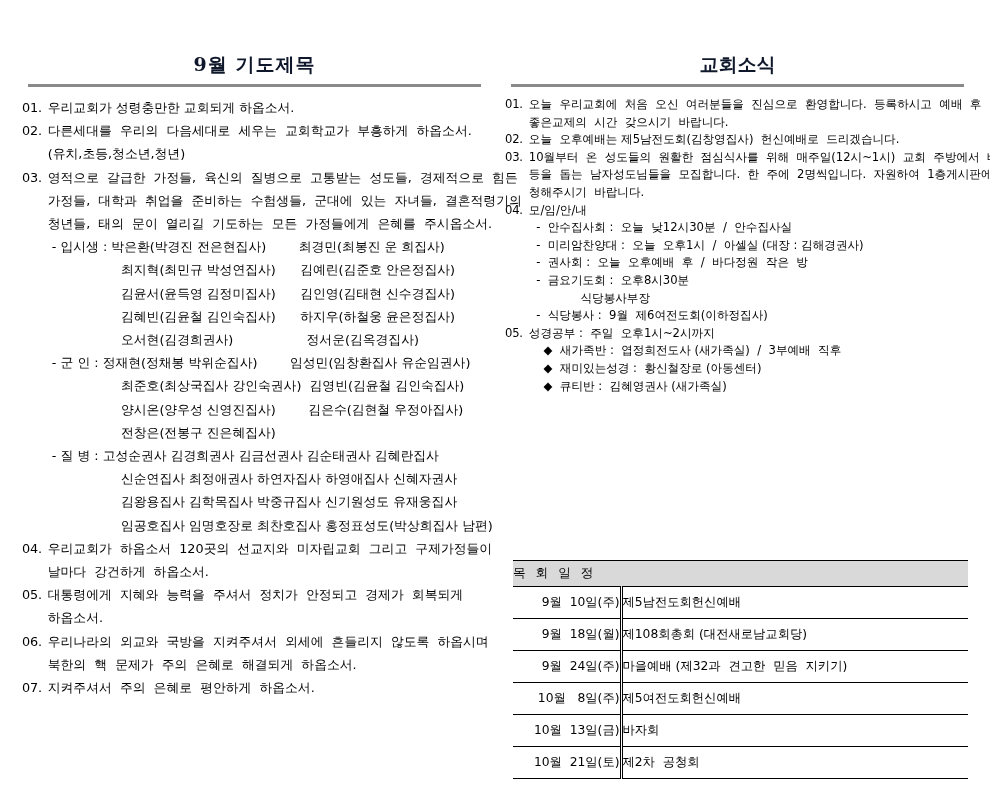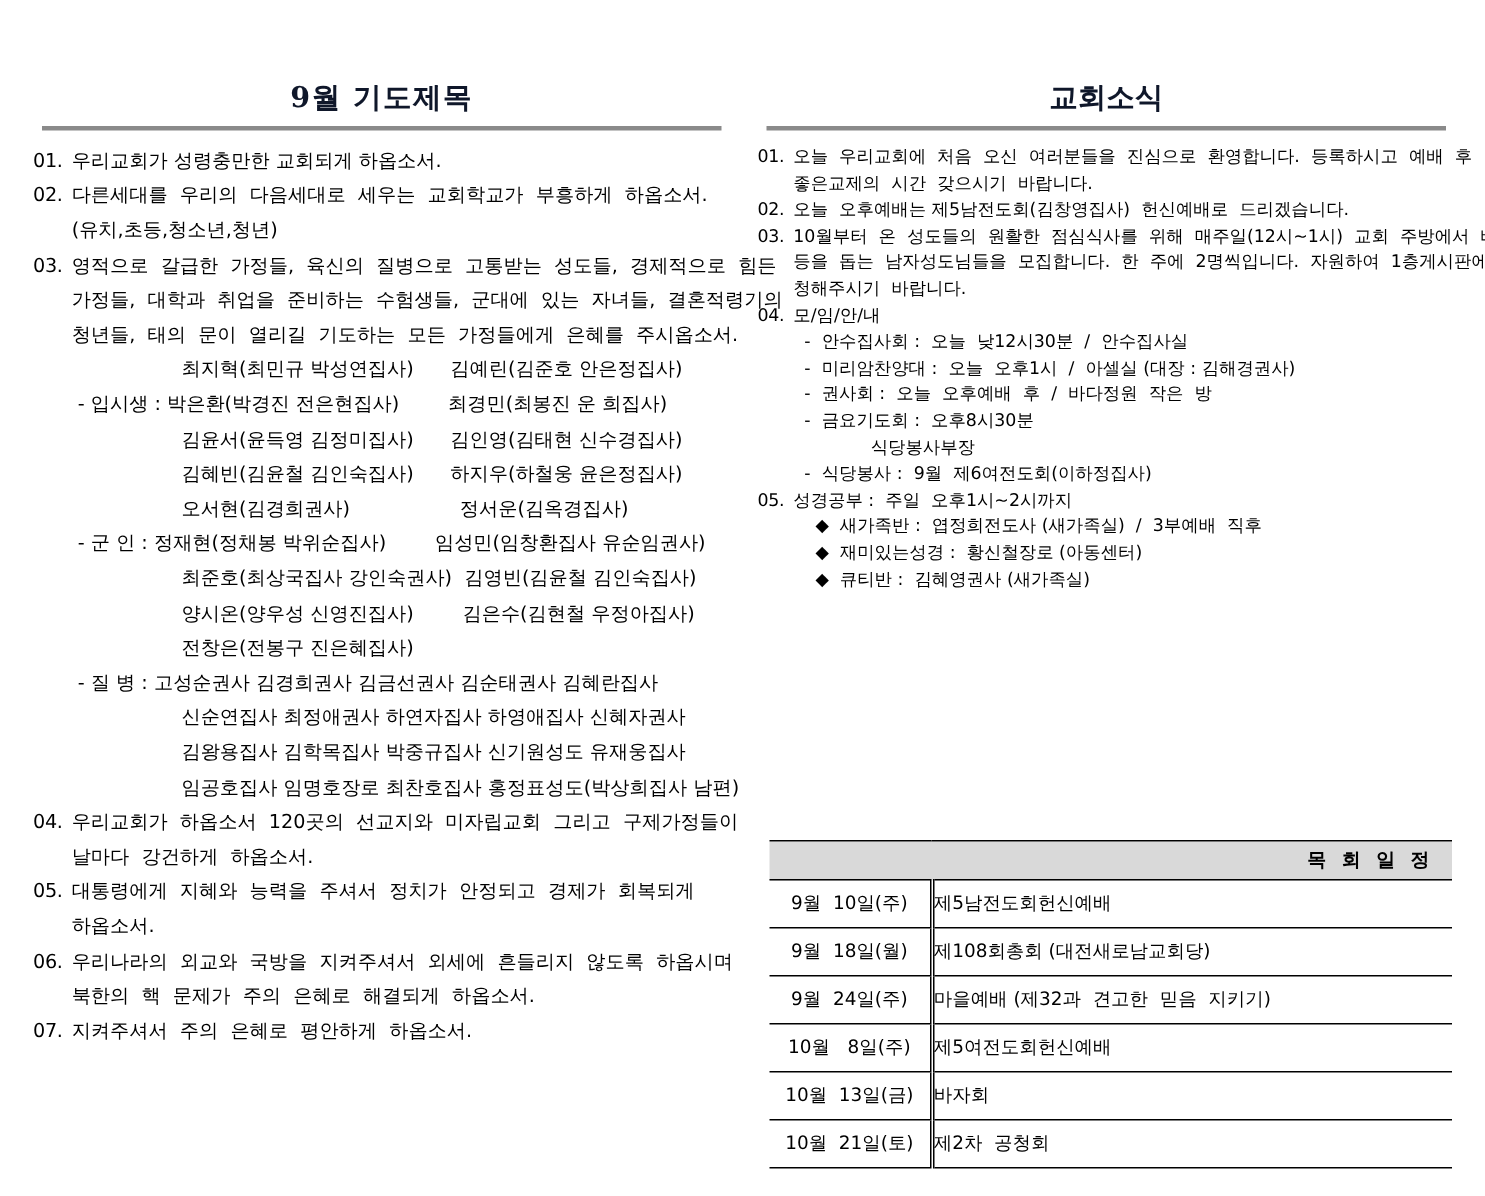--- a/index.html
+++ b/index.html
@@ -80,35 +80,35 @@
   }
   table.sched {
     width: 100%;
     border-collapse: collapse;
     font-size: 12px;
   }
   table.sched th {
     background: #d9d9d9;
     border-top: 1.6px solid #000;
     border-bottom: 1.6px solid #000;
-    font-weight: bold;
+    font-weight: normal;
     font-size: 12.6px;
     letter-spacing: 3px;
-    padding: 4px 12px 4px 0;
-    text-align: right;
+    padding: 4px 0 4px 0;
+    text-align: left;
   }
   table.sched td {
     border-bottom: 1.2px solid #000;
     padding: 7px 0 7px 0;
     font-size: 12.3px;
   }
   table.sched tr:last-child td { border-bottom: 1.4px solid #000; }
   td.date {
     width: 108px;
-    text-align: center;
+    text-align: right;
     padding-right: 9px;
     border-right: 3px double #000;
     white-space: pre;
   }
   td.evt {
     padding-left: 10px;
     white-space: pre;
   }
 </style>
 </head>
@@ -135,22 +135,22 @@
           <span class="ln">(유치,초등,청소년,청년)</span>
         </span>
       </div>
 
       <div class="item">
         <span class="num">03.</span>
         <span class="body-text">
           <span class="ln">영적으로  갈급한  가정들,  육신의  질병으로  고통받는  성도들,  경제적으로  힘든</span>
           <span class="ln">가정들,  대학과  취업을  준비하는  수험생들,  군대에  있는  자녀들,  결혼적령기의</span>
           <span class="ln">청년들,  태의  문이  열리길  기도하는  모든  가정들에게  은혜를  주시옵소서.</span>
+          <span class="ln"> - 입시생 : 박은환(박경진 전은현집사)        최경민(최봉진 운 희집사)</span>
           <span class="ln">                  최지혁(최민규 박성연집사)      김예린(김준호 안은정집사)</span>
-          <span class="ln"> - 입시생 : 박은환(박경진 전은현집사)        최경민(최봉진 운 희집사)</span>
           <span class="ln">                  김윤서(윤득영 김정미집사)      김인영(김태현 신수경집사)</span>
           <span class="ln">                  김혜빈(김윤철 김인숙집사)      하지우(하철웅 윤은정집사)</span>
           <span class="ln">                  오서현(김경희권사)                  정서운(김옥경집사)</span>
           <span class="ln"> - 군 인 : 정재현(정채봉 박위순집사)        임성민(임창환집사 유순임권사)</span>
           <span class="ln">                  최준호(최상국집사 강인숙권사)  김영빈(김윤철 김인숙집사)</span>
           <span class="ln">                  양시온(양우성 신영진집사)        김은수(김현철 우정아집사)</span>
           <span class="ln">                  전창은(전봉구 진은혜집사)</span>
           <span class="ln"> - 질 병 : 고성순권사 김경희권사 김금선권사 김순태권사 김혜란집사</span>
           <span class="ln">                  신순연집사 최정애권사 하연자집사 하영애집사 신혜자권사</span>
           <span class="ln">                  김왕용집사 김학목집사 박중규집사 신기원성도 유재웅집사</span>

